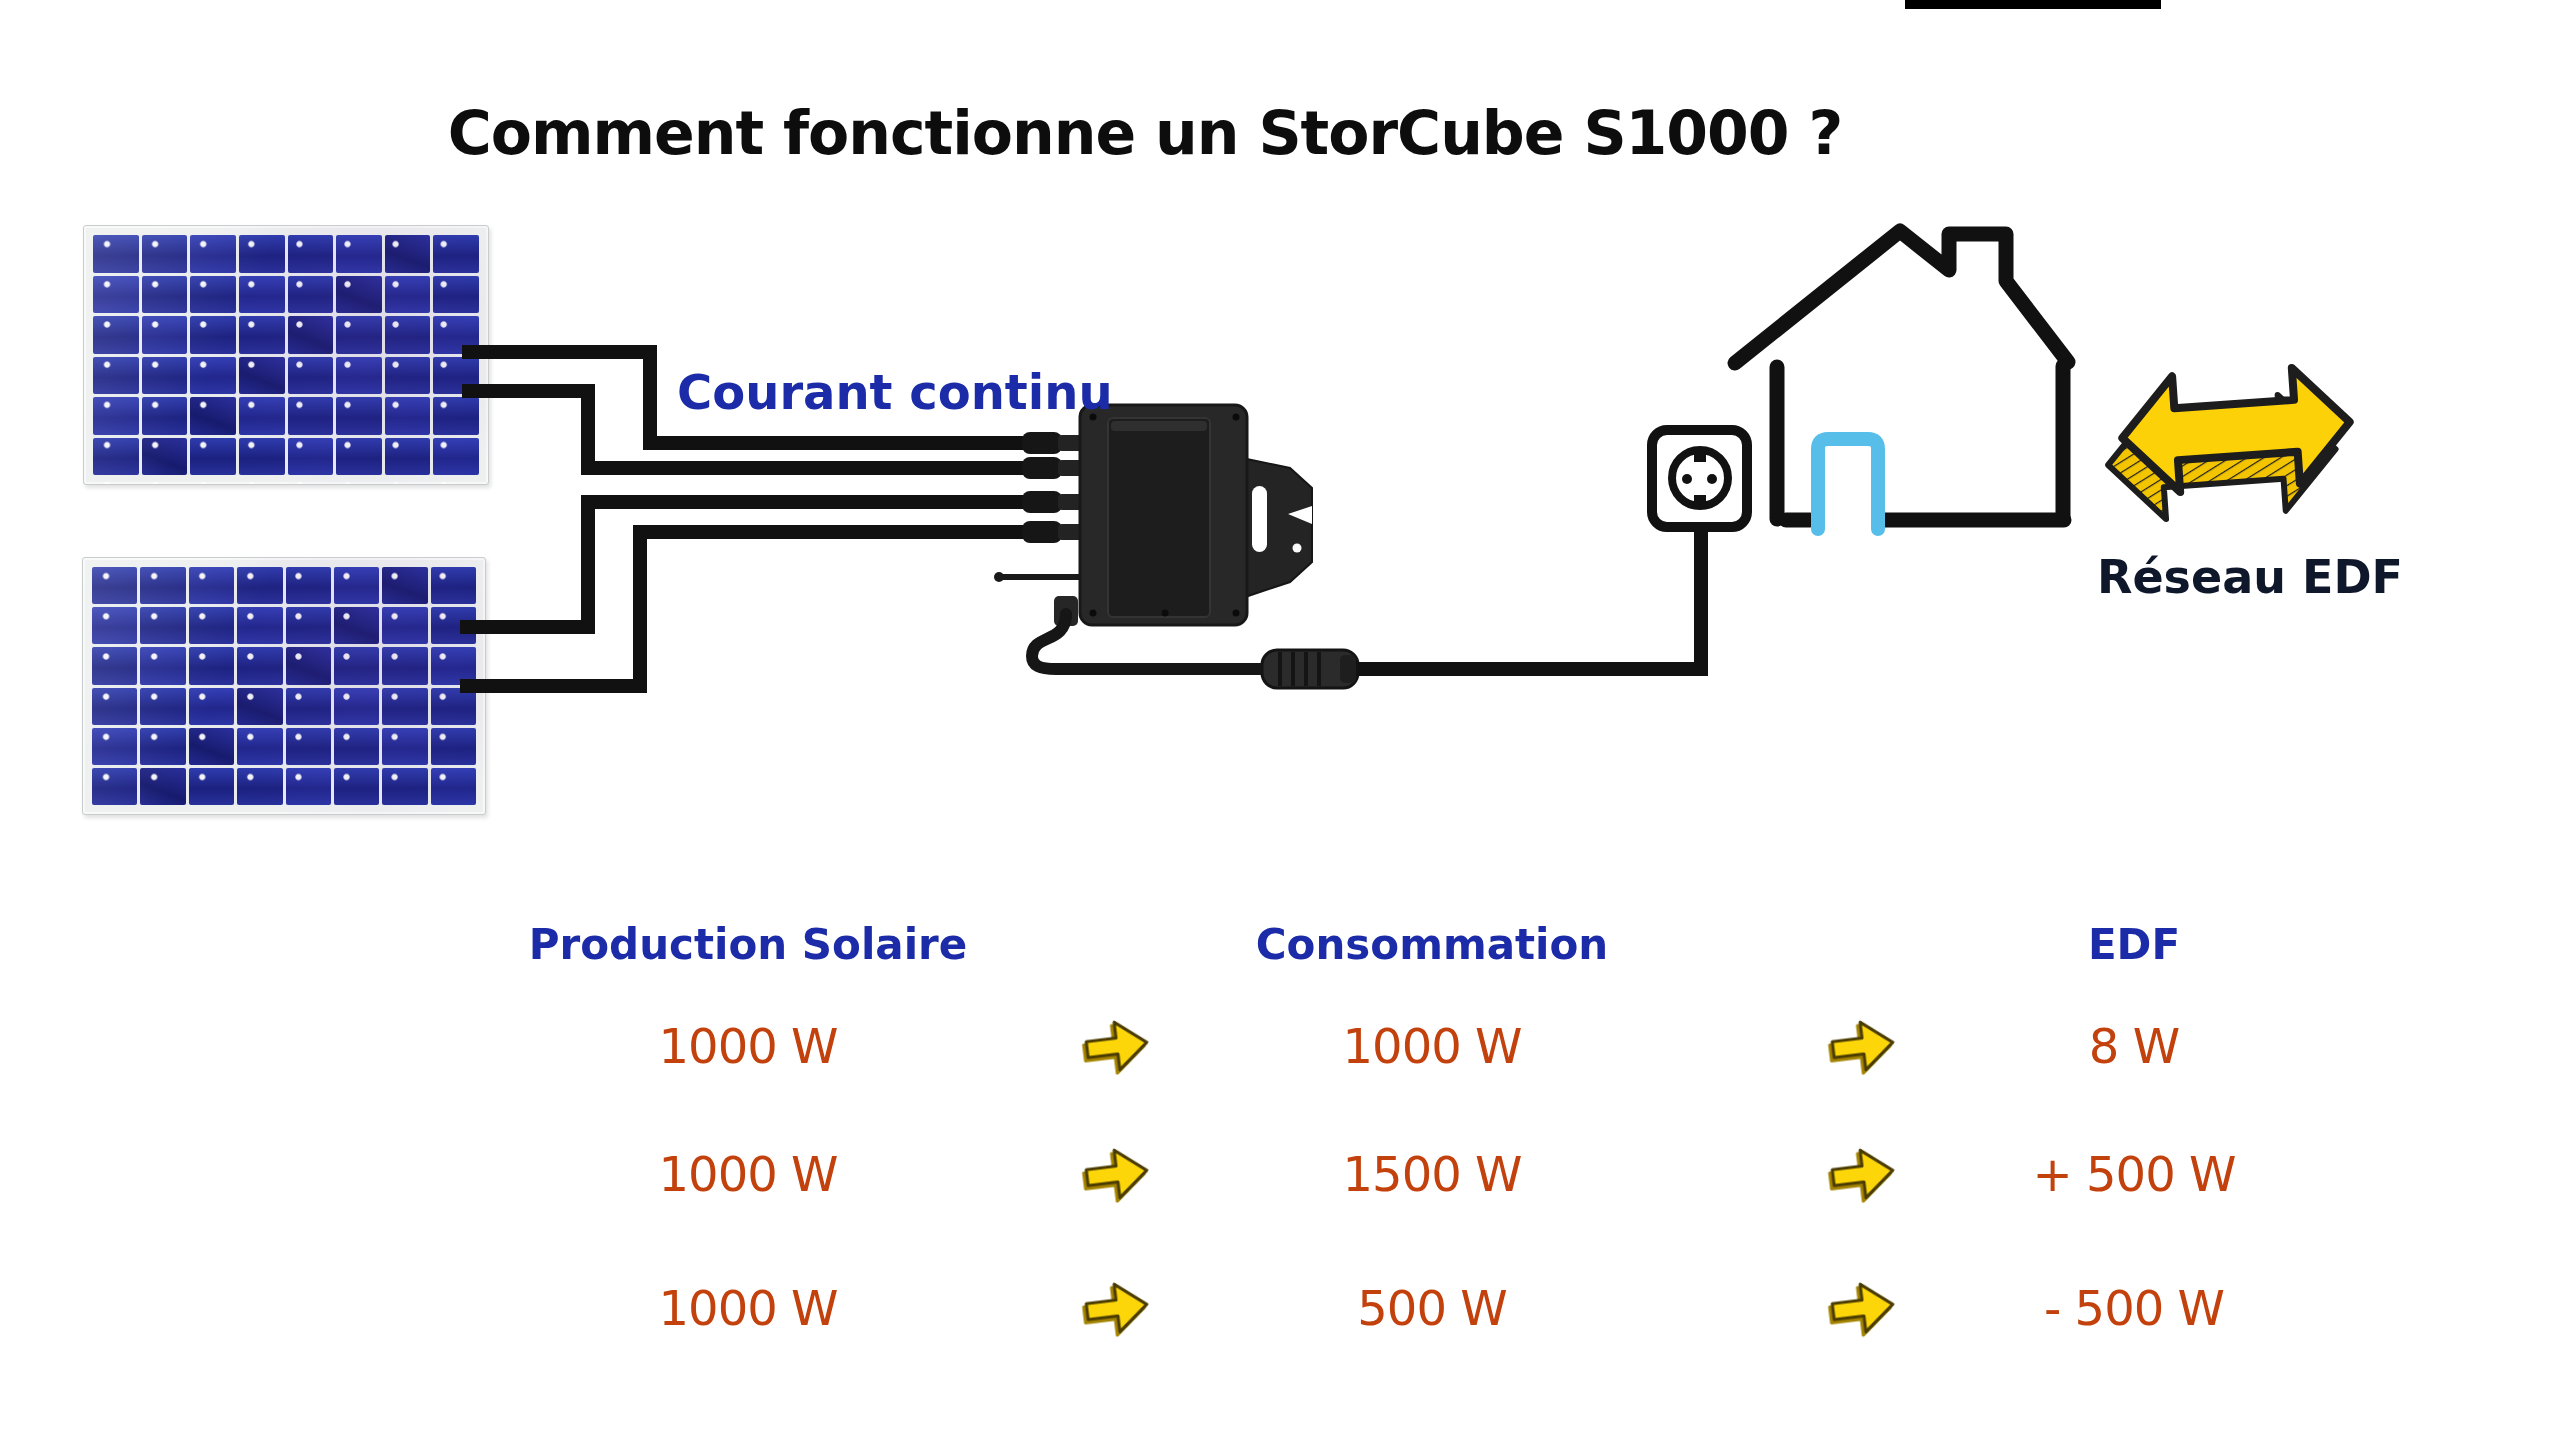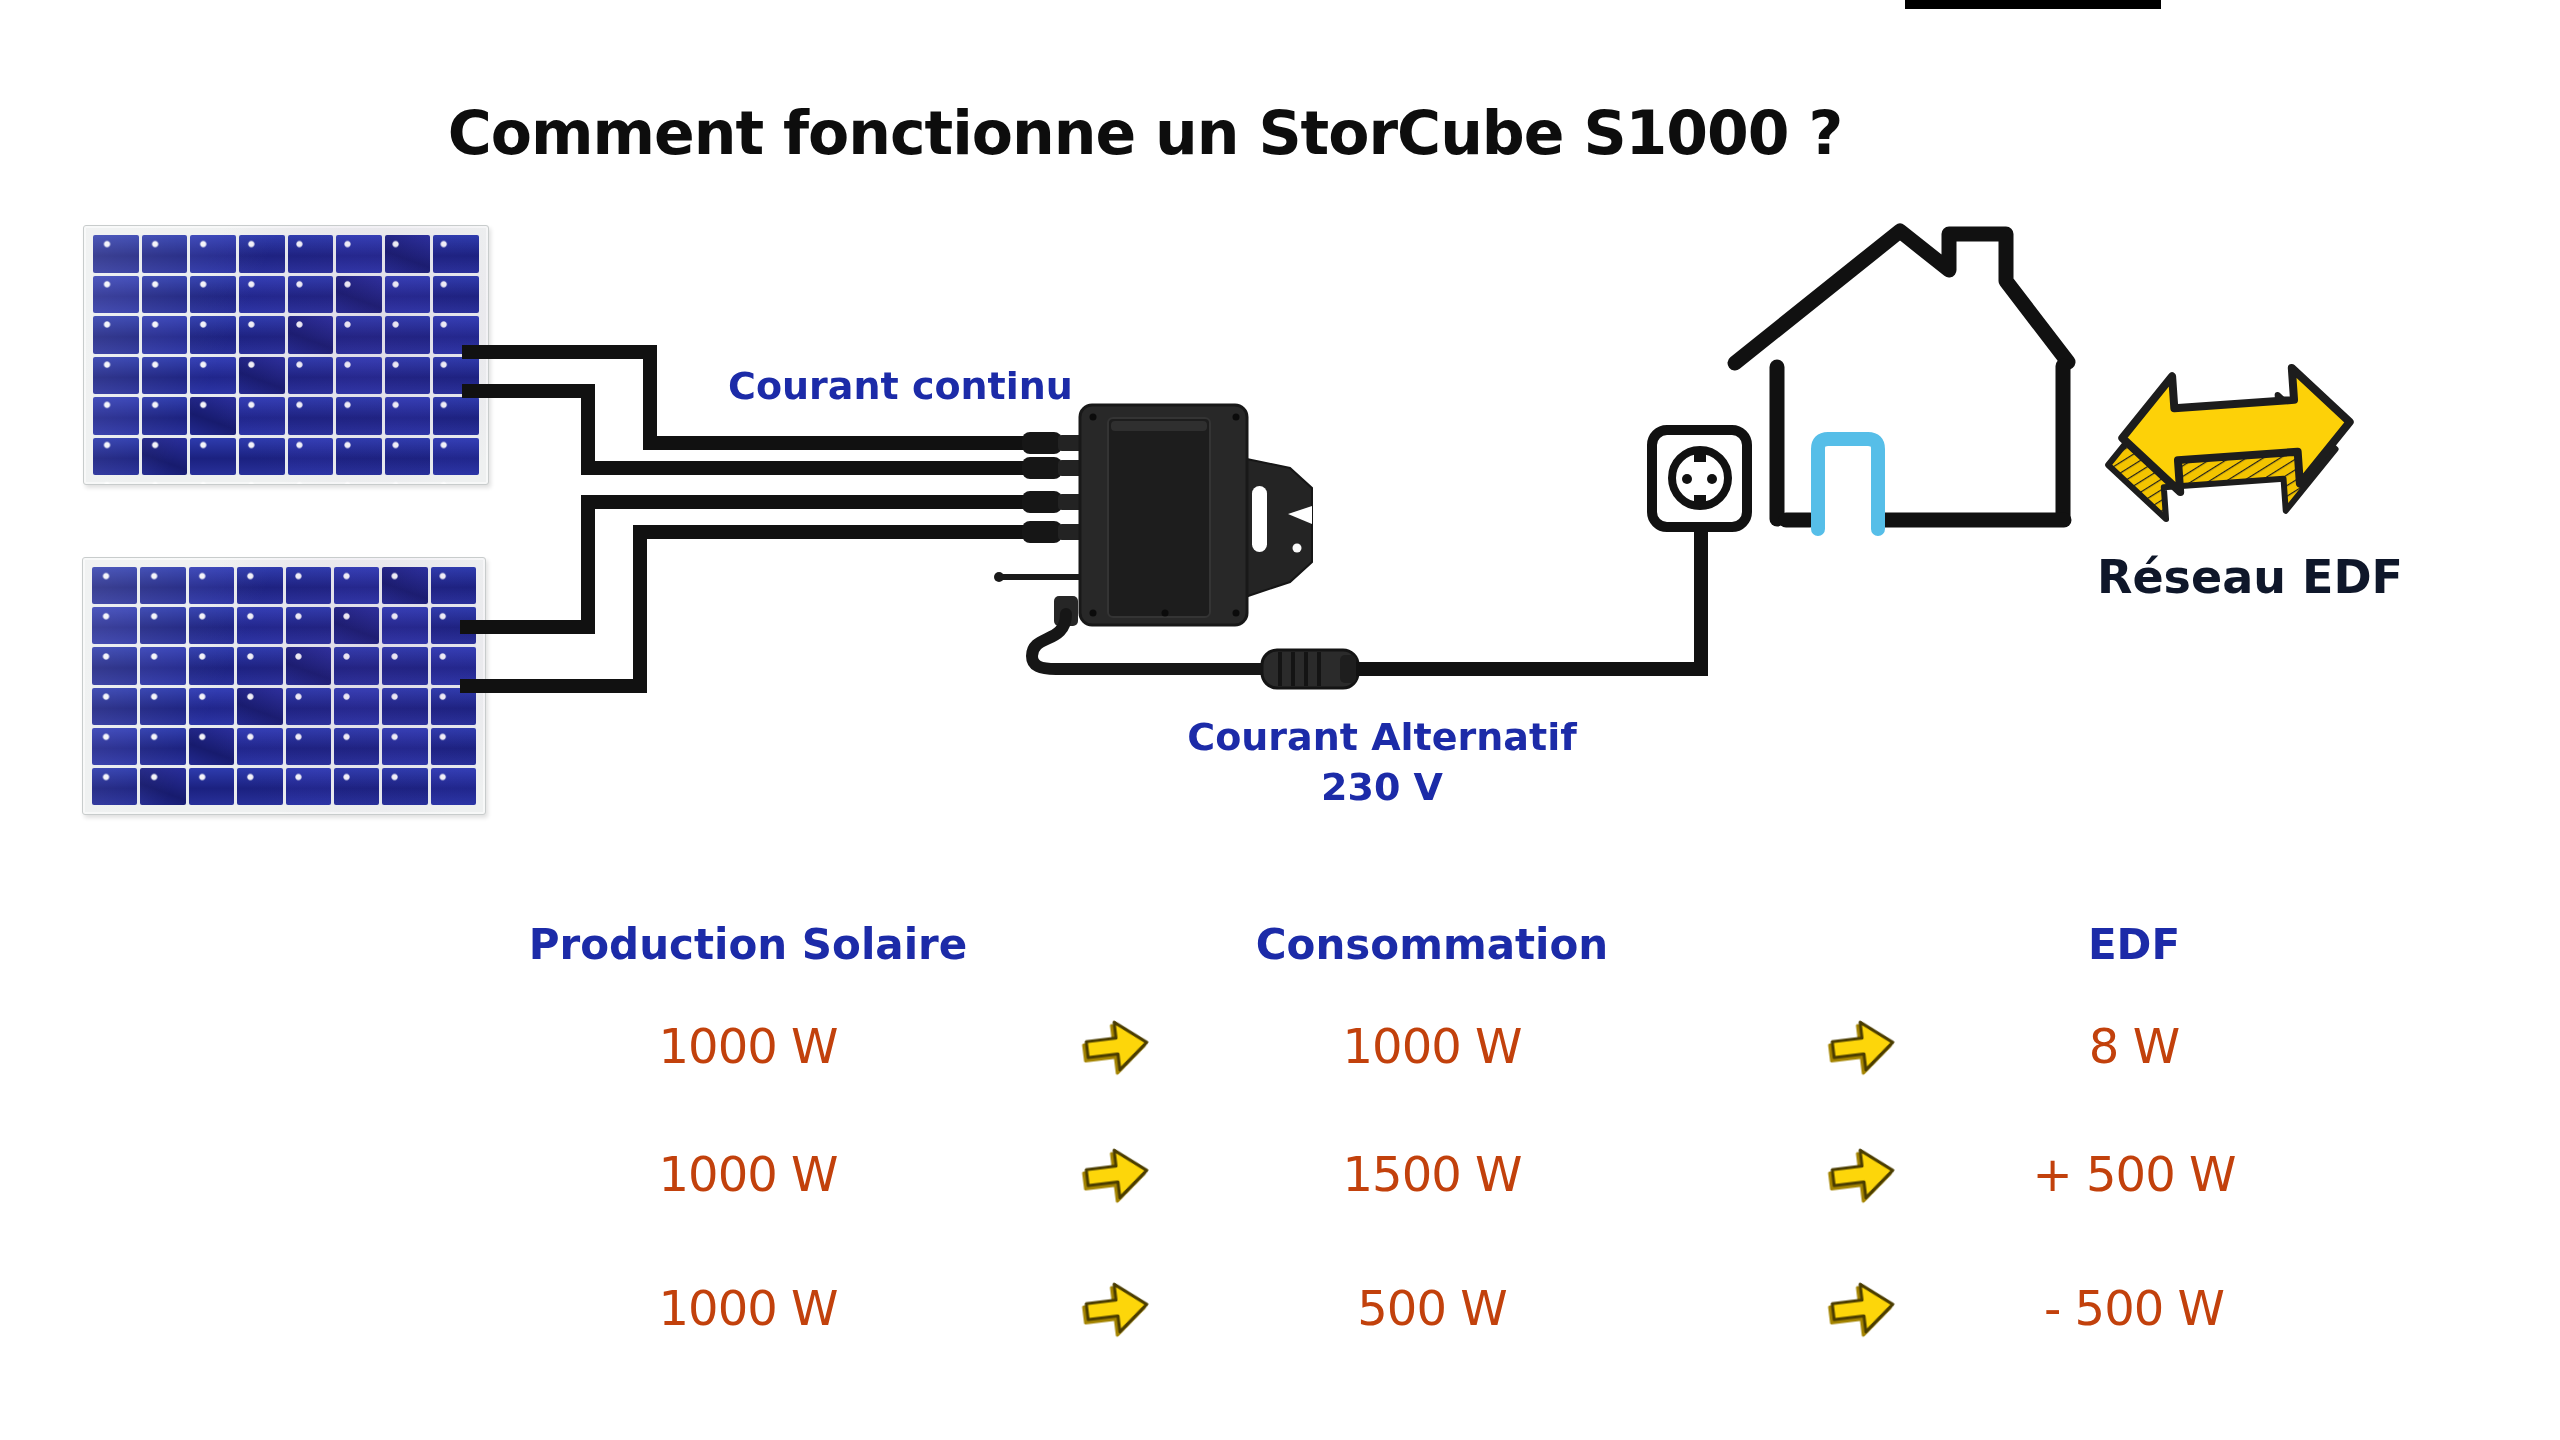--- a/index.html
+++ b/index.html
@@ -2,21 +2,21 @@
 <html><head>
 <meta charset="utf-8">
 <style>
   html,body{margin:0;padding:0;background:#fff;}
   .canvas{position:relative;width:2560px;height:1408px;background:#ffffff;overflow:hidden;
           font-family:"DejaVu Sans","Liberation Sans",sans-serif;}
   .abs{position:absolute;}
   .title{left:330px;top:98px;width:1630px;text-align:center;font-size:60px;font-weight:800;
          color:#0d0d0d;letter-spacing:-1px;}
   .lbl-blue{color:#1c2ba8;font-weight:800;}
-  .dc-label{left:728px;top:364px;font-size:38px;}
+  .dc-label{left:677px;top:364px;font-size:48px;}
   .ac-label{left:1132px;top:712px;width:500px;text-align:center;font-size:38px;line-height:50px;}
   .edf-label{left:2060px;top:550px;width:380px;text-align:center;font-size:46px;font-weight:800;color:#0f172a;}
   .topbar{left:1905px;top:0;width:256px;height:9px;background:#000;}
 
   
   .panel{background:#eef0f0;border:1px solid #c8cccc;border-radius:3px;
          box-shadow:inset 0 0 0 2px #f7f8f8, 2px 3px 4px rgba(0,0,0,.12);padding:9px;}
   .panel-1{left:83px;top:225px;width:386px;height:240px;}
   .panel-2{left:82px;top:557px;width:384px;height:238px;}
   .panel-cells{position:relative;width:100%;height:100%;display:grid;
@@ -245,24 +245,20 @@
 
     <path d="M 1818 529 L 1818 449 Q 1818 439 1828 439 L 1868 439 Q 1878 439 1878 449 L 1878 529" fill="none" stroke="#56bee8" stroke-width="14" stroke-linecap="round" stroke-linejoin="round"></path>
 
     <g transform="rotate(-4 2236 430)">
       <polygon points="2106,456 2160,398 2160,430 2280,430 2280,398 2334,456 2280,514 2280,482 2160,482 2160,514" fill="url(#hatch)" stroke="#1d1d1d" stroke-width="6" stroke-linejoin="round"></polygon>
       <polygon points="2122,430 2176,372 2176,404 2296,404 2296,372 2350,430 2296,488 2296,456 2176,456 2176,488" fill="#fdd108" stroke="#1d1d1d" stroke-width="8" stroke-linejoin="round"></polygon>
     </g>
   </svg>
 
   <div class="abs lbl-blue dc-label">Courant continu</div>
-  <div class="abs lbl-blue ac-label">
-    <div>Courant Alternatif</div>
-    <div>230 V</div>
-  </div>
   <div class="abs edf-label">Réseau EDF</div>
 
   <div class="abs flow">
 
     <div class="hdr lbl-blue">Production Solaire</div>
     <div></div>
     <div class="hdr lbl-blue">Consommation</div>
     <div></div>
     <div class="hdr lbl-blue">EDF</div>
 

